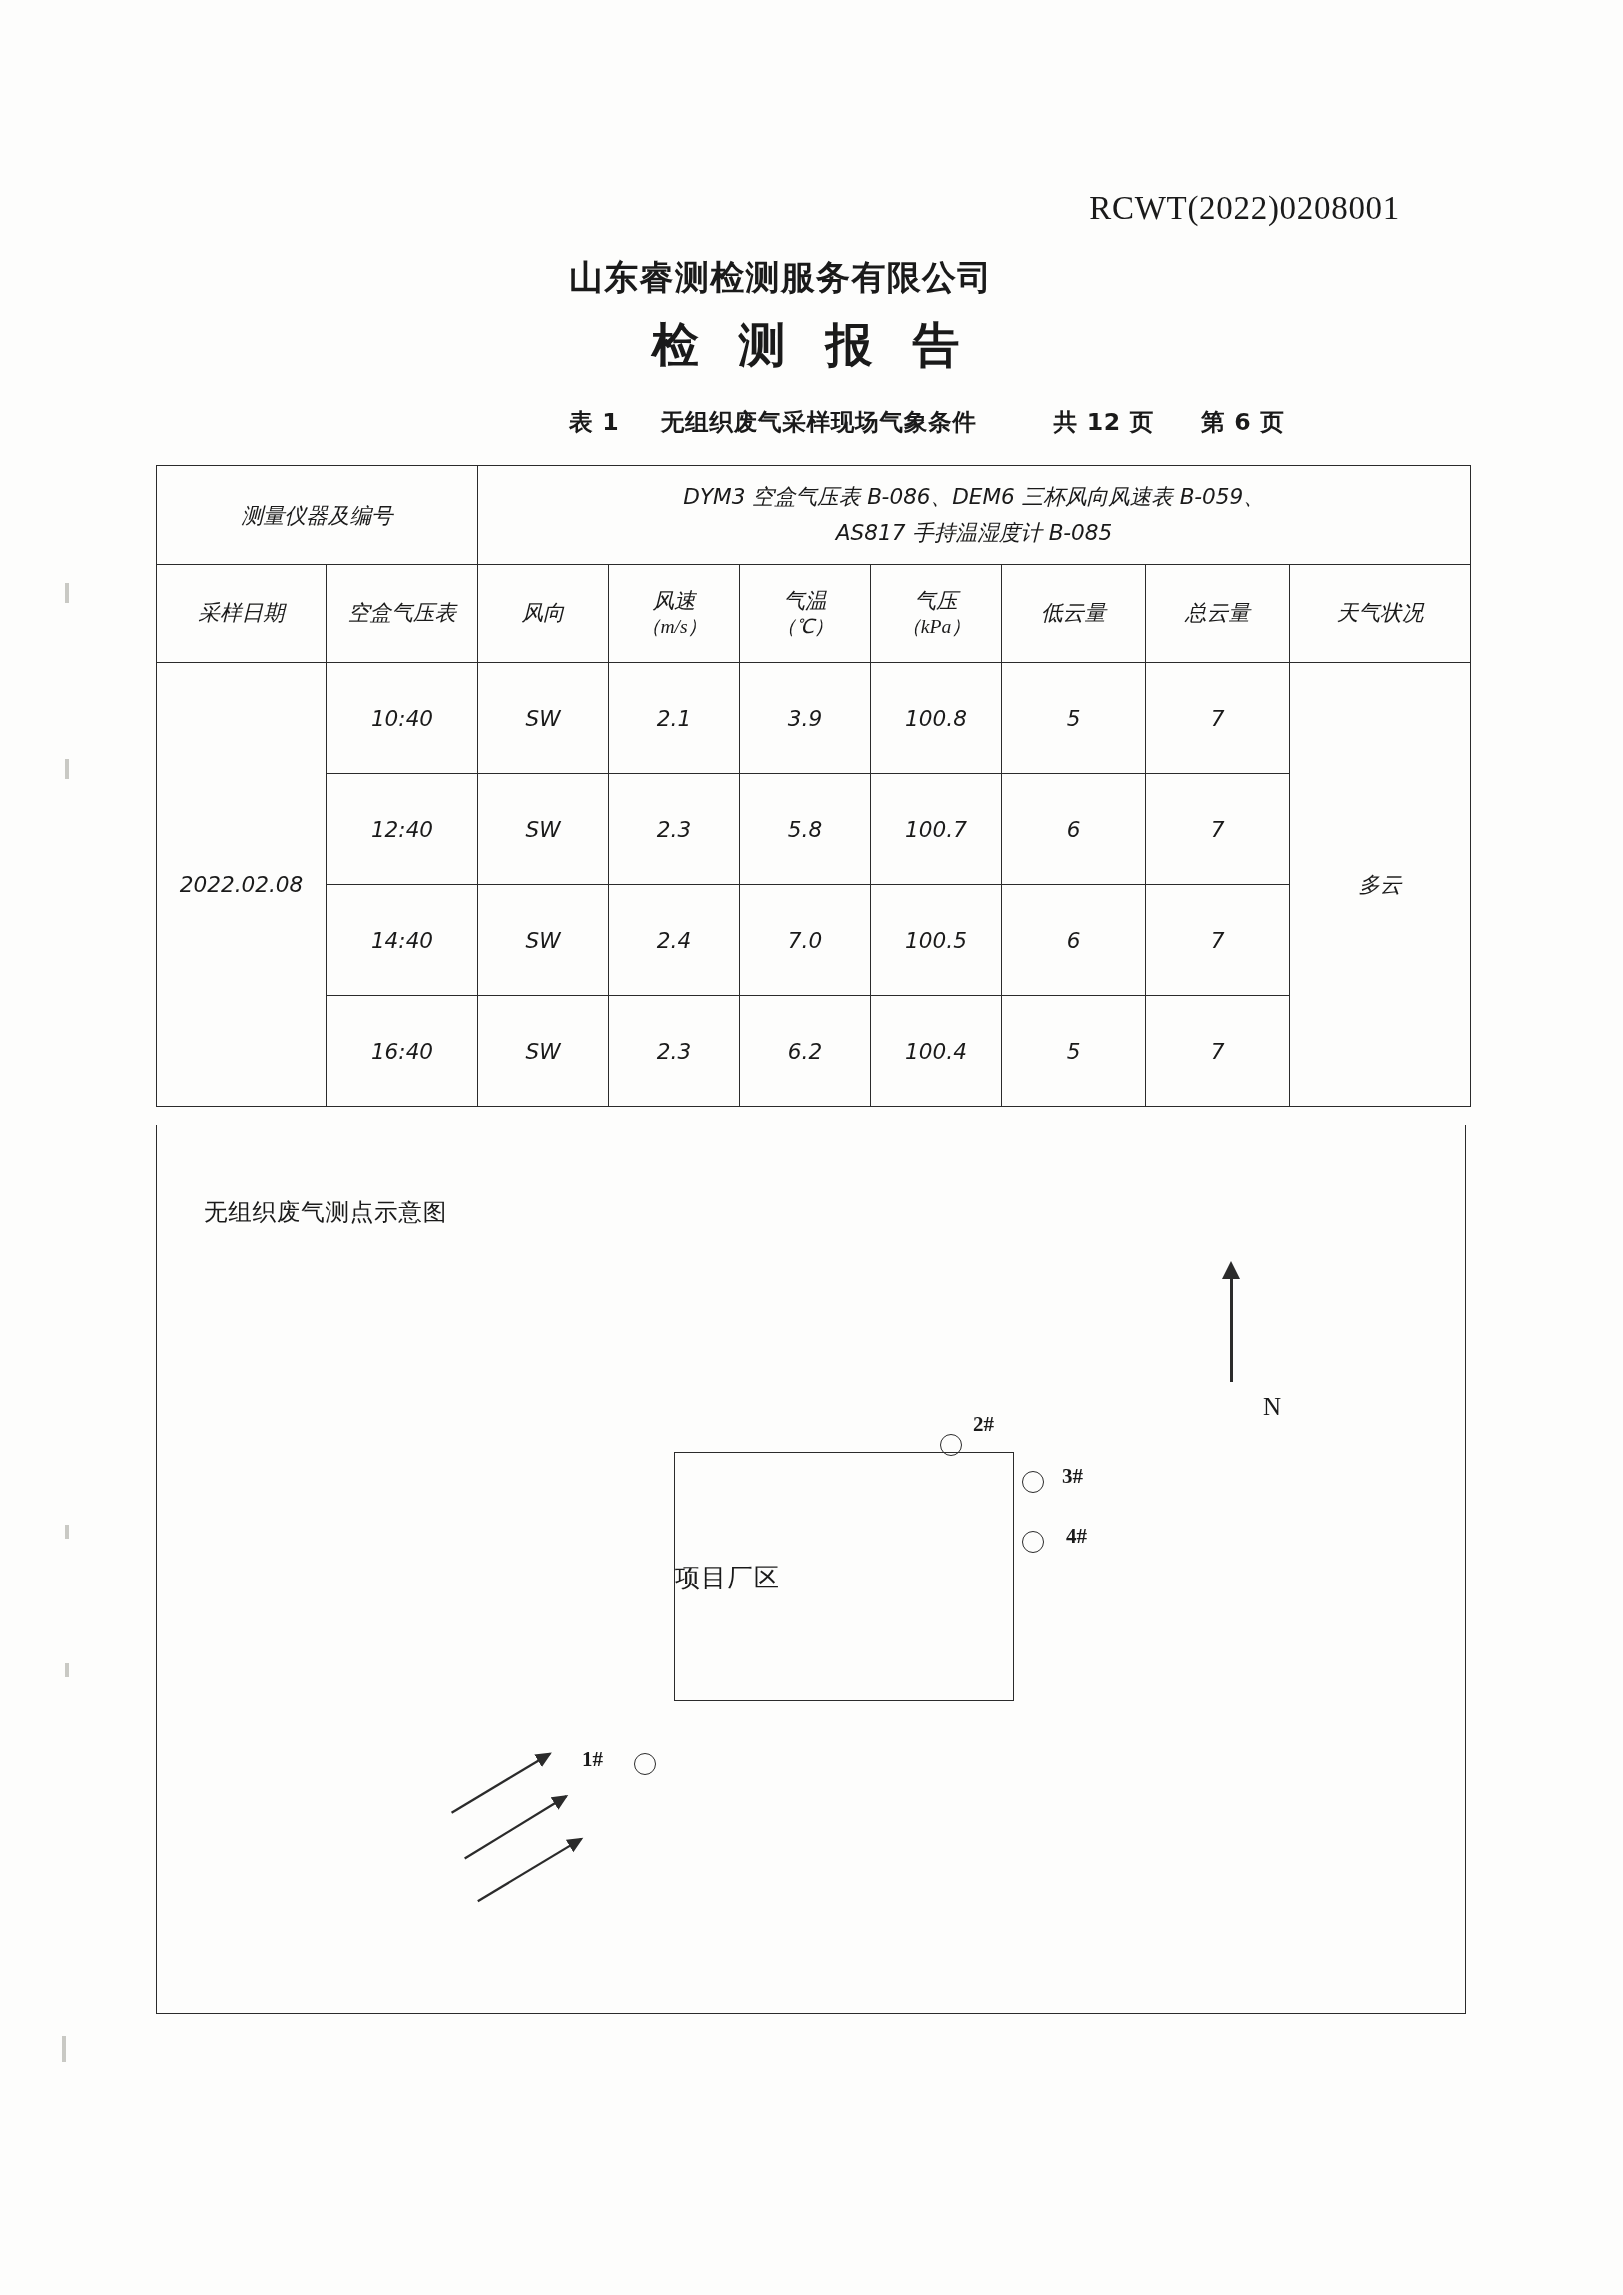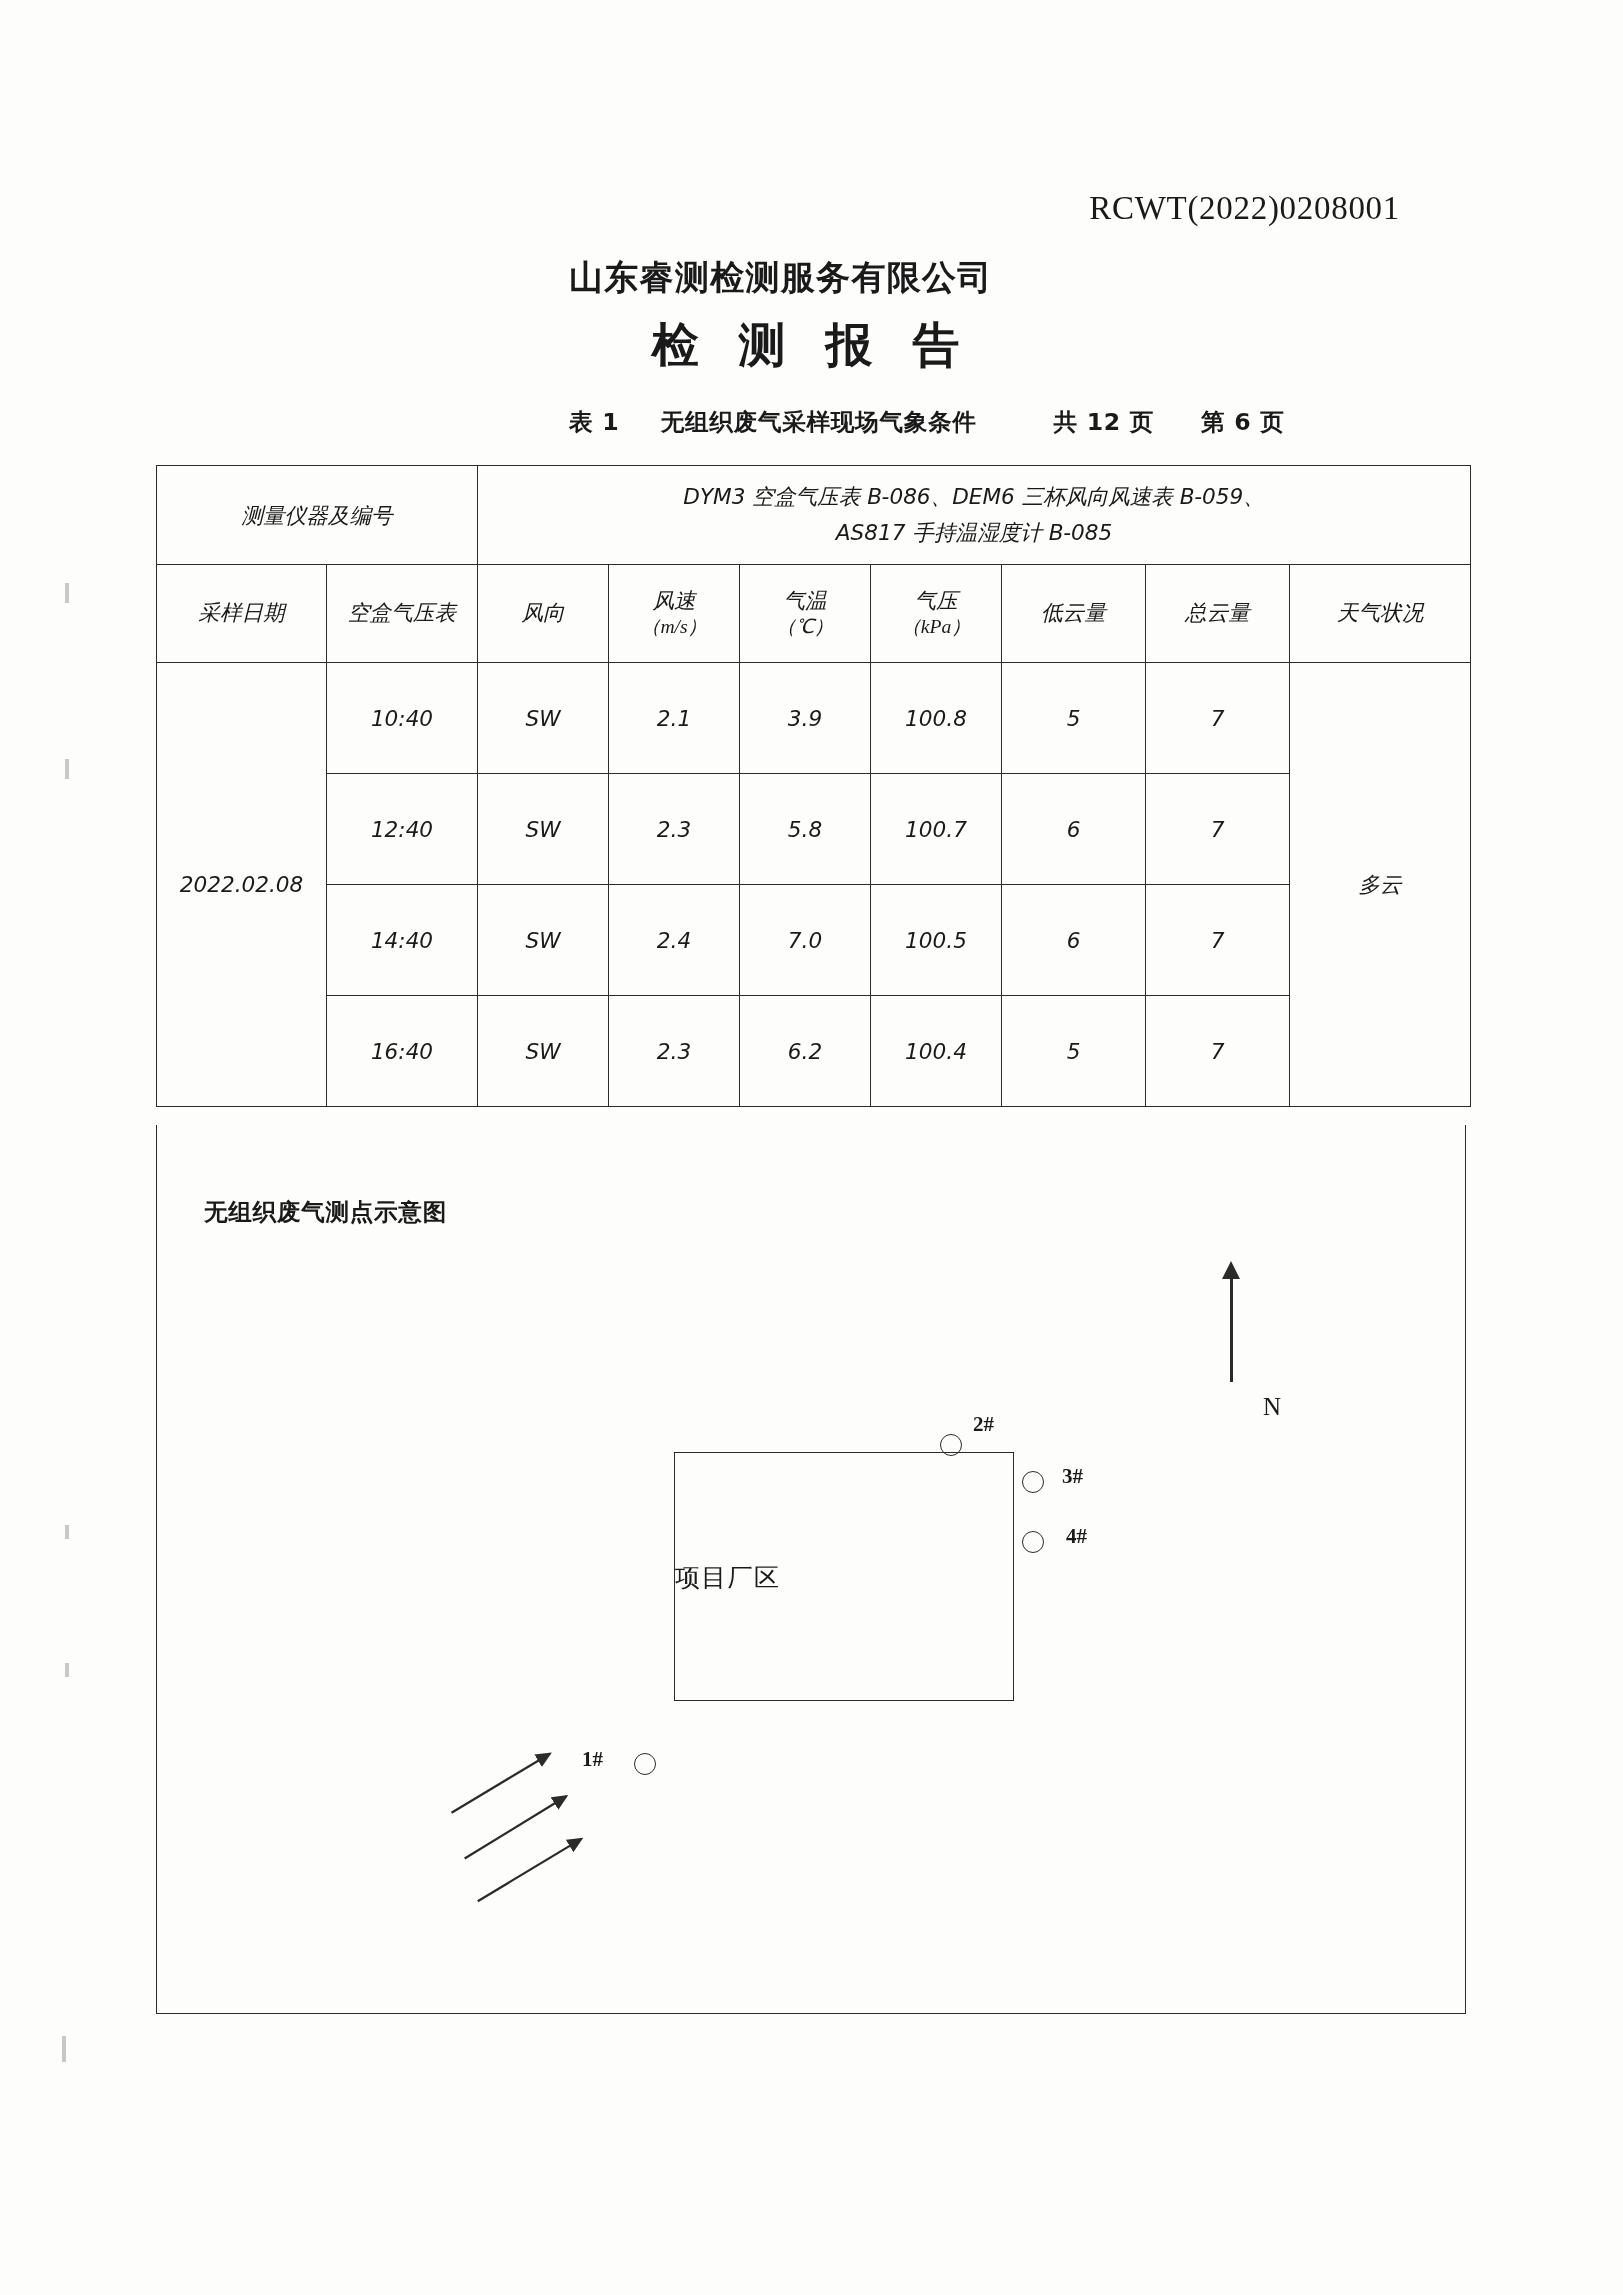--- a/index.html
+++ b/index.html
@@ -118,21 +118,21 @@
     border: 1.3px solid #2b2b2b;
     border-top: none;
     box-sizing: border-box;
   }
   .diagram-title {
     position: absolute;
     left: 47px;
     top: 71px;
     font-size: 23.6px;
     font-family: "DejaVu Sans", sans-serif;
-    font-weight: bold;
+    font-weight: normal;
     letter-spacing: 0.7px;
   }
   .plant-rect {
     position: absolute;
     left: 517px;
     top: 327px;
     width: 340px;
     height: 249px;
     border: 1.3px solid #2b2b2b;
     box-sizing: border-box;

